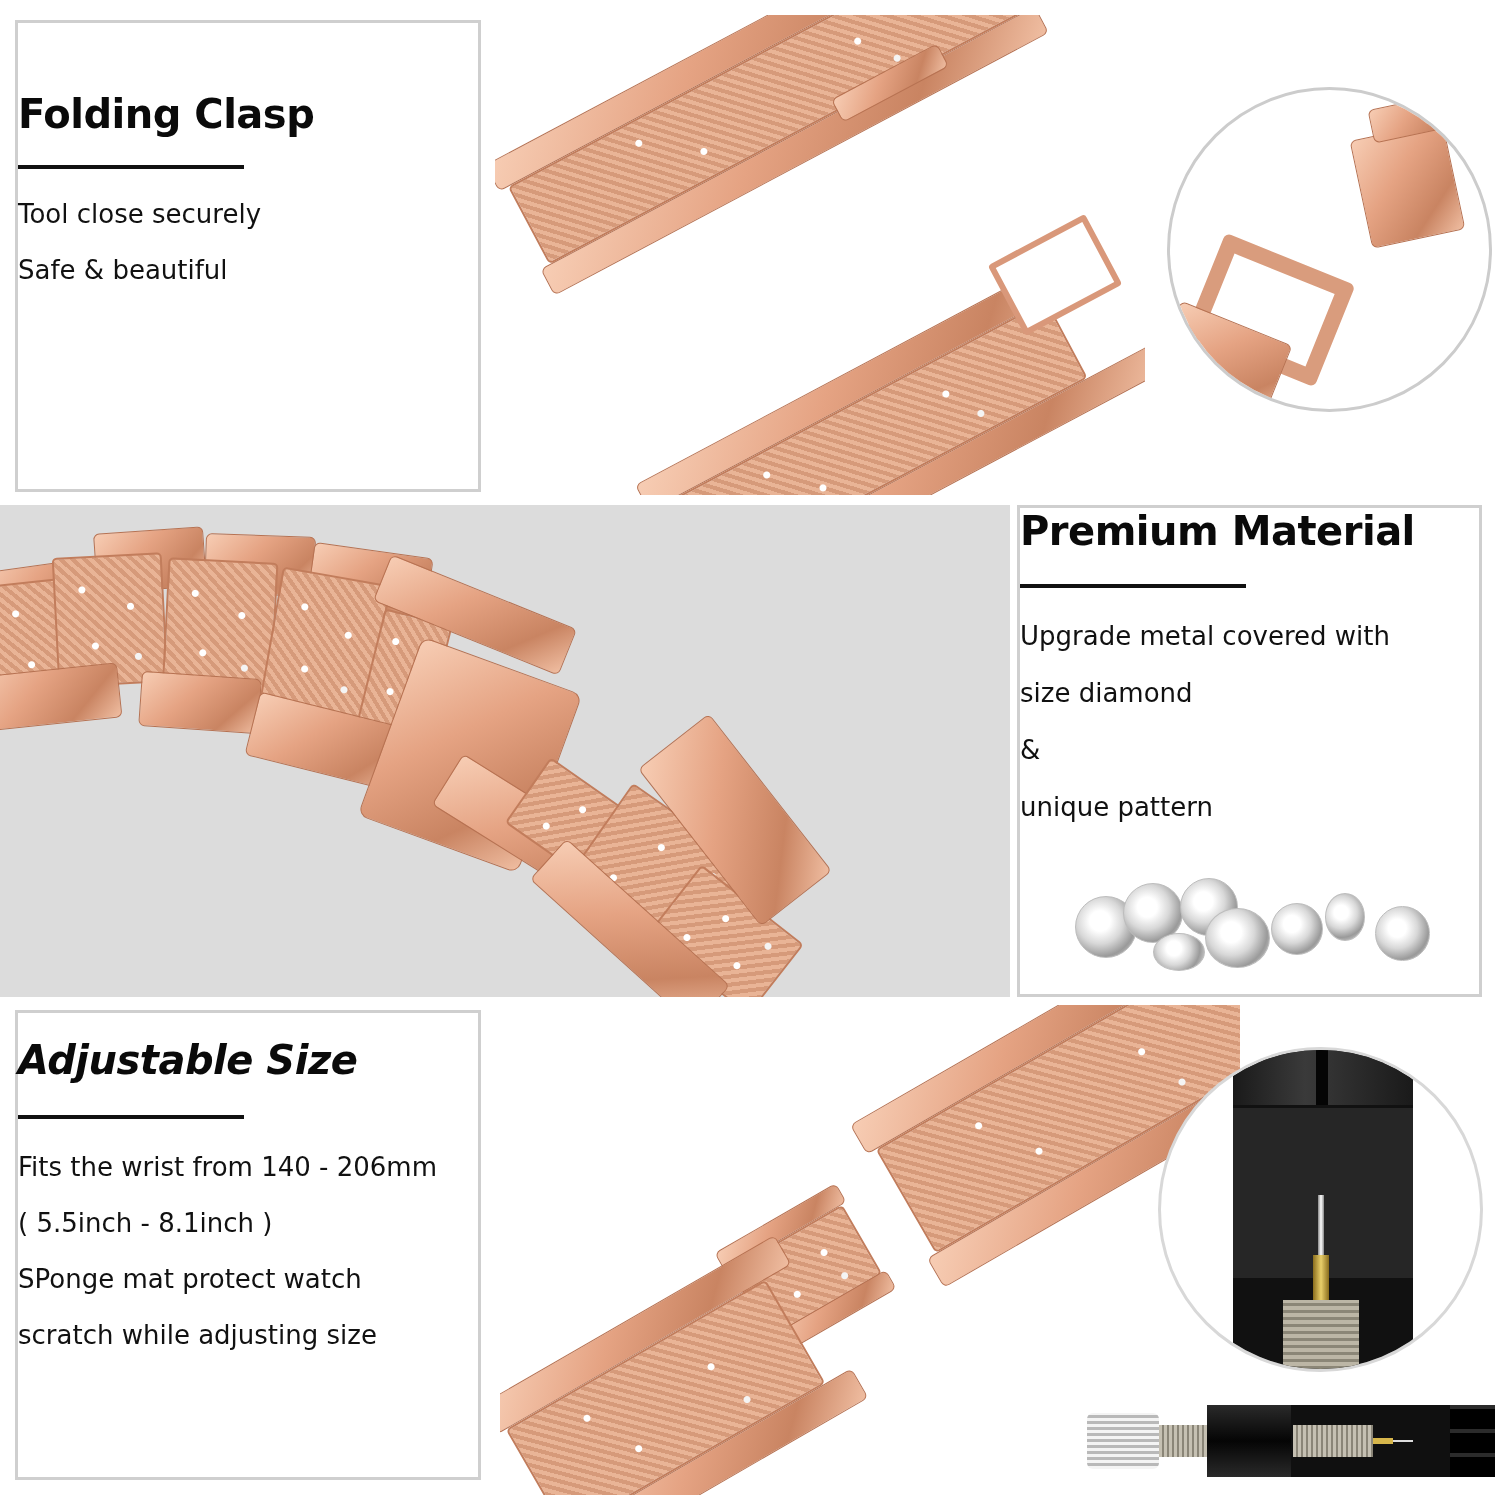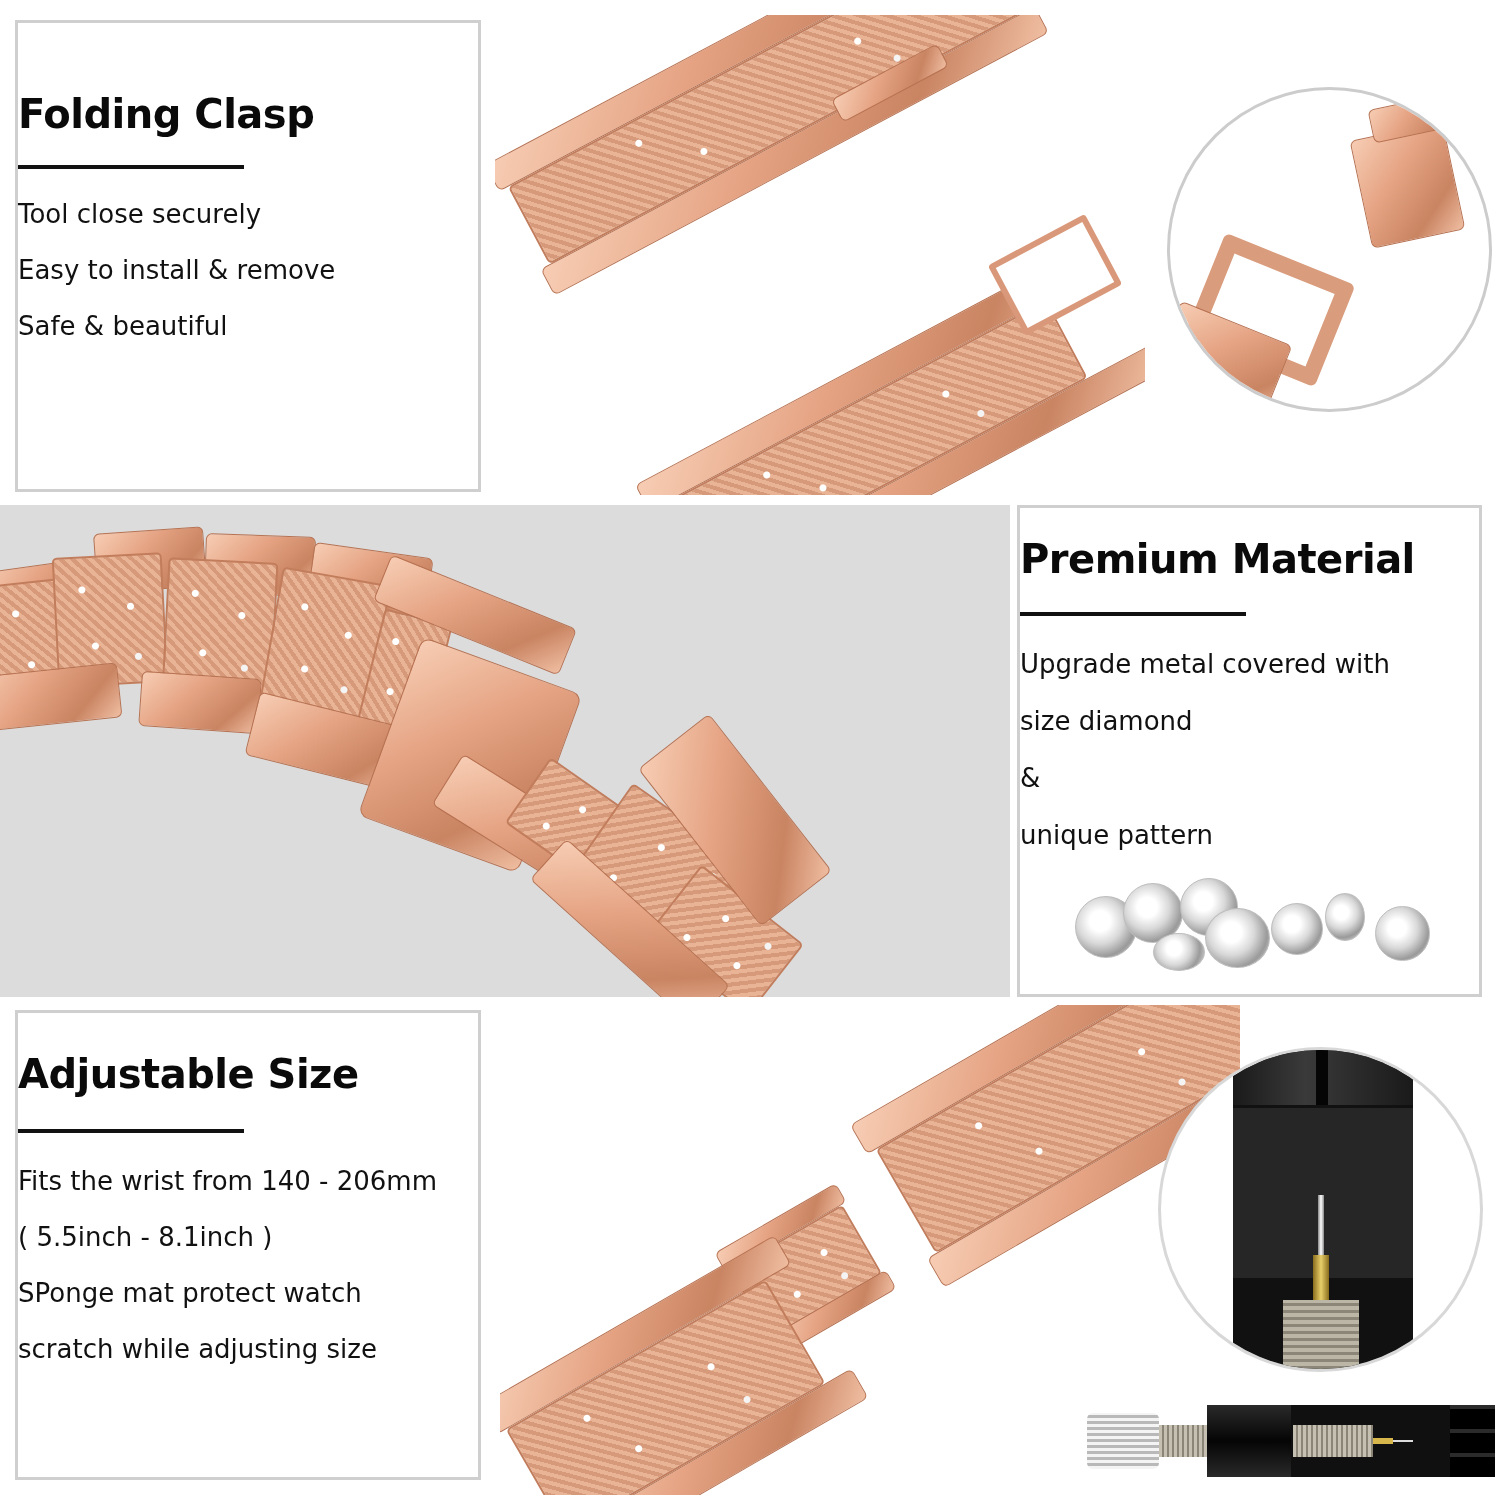--- a/index.html
+++ b/index.html
@@ -13,26 +13,26 @@
   }
   .panel .title { font-weight: bold; font-size: 40px; letter-spacing: -0.5px; color: #0a0a0a; }
   .panel .rule { width: 226px; height: 4px; background: #111; }
   .panel .line { font-size: 26px; line-height: 56px; color: #111; white-space: nowrap; }
 
   #panel-clasp { left: 15px; top: 20px; width: 466px; height: 472px; }
   #panel-clasp .title { margin-top: 68px; }
   #panel-clasp .rule { margin-top: 28px; margin-bottom: 17px; }
 
   #panel-material { left: 1017px; top: 505px; width: 465px; height: 492px; }
-  #panel-material .title { margin-top: 28px; }
+  #panel-material .title { }
   #panel-material .rule { margin-top: 30px; margin-bottom: 20px; }
   #panel-material .line { line-height: 57px; }
 
   #panel-size { left: 15px; top: 1010px; width: 466px; height: 470px; }
-  #panel-size .title { margin-top: 38px; }
+  #panel-size .title { margin-top: 24px; font-style: italic; }
   #panel-size .rule { margin-top: 32px; margin-bottom: 20px; }
 
   
   #band { position: absolute; left: 0; top: 505px; width: 1010px; height: 492px; background: #dcdcdc; overflow: hidden; }
 
   
   .link {
     position: absolute; border-radius: 6px;
     background: linear-gradient(135deg, #f7cdb4 0%, #e5a383 40%, #c98462 75%, #f0bea2 100%);
     border: 1px solid #b77252;
@@ -58,21 +58,20 @@
     background: radial-gradient(circle at 40% 40%, #ffffff 0 20%, #d8d8d8 45%, #9a9a9a 70%, #e8e8e8 100%);
     border: 1px solid #bdbdbd; }
 </style>
 </head>
 <body>
 
 <div id="panel-clasp" class="panel">
   <div class="title">Folding Clasp</div>
   <div class="rule"></div>
   <div class="line">Tool close securely</div>
-  <div class="line">Easy to install &amp; remove</div>
   <div class="line">Safe &amp; beautiful</div>
 </div>
 
 <div style="position:absolute;left:495px;top:15px;width:650px;height:480px;overflow:hidden;">
 
   <div style="position:absolute;left:-10px;top:150px;width:560px;height:150px;transform:rotate(-28deg);transform-origin:left top;">
     <div class="link" style="left:0;top:0;width:560px;height:30px;"></div>
     <div class="gem-link" style="left:10px;top:30px;width:540px;height:88px;"></div>
     <div class="link" style="left:0;top:118px;width:560px;height:30px;"></div>
   </div>

